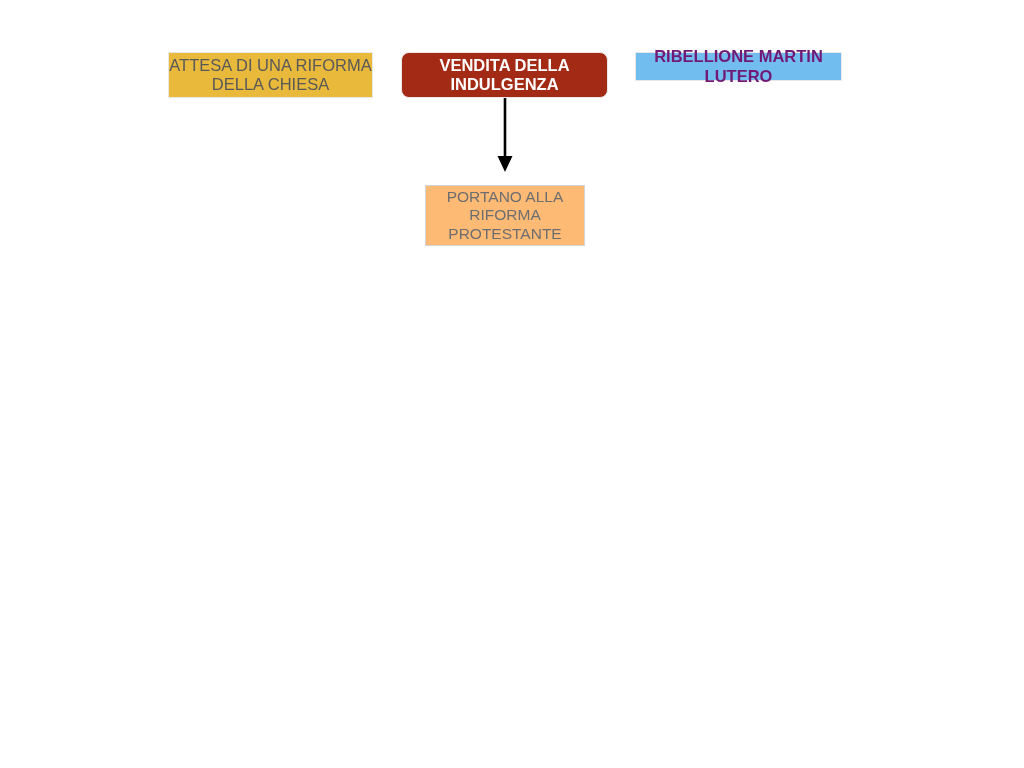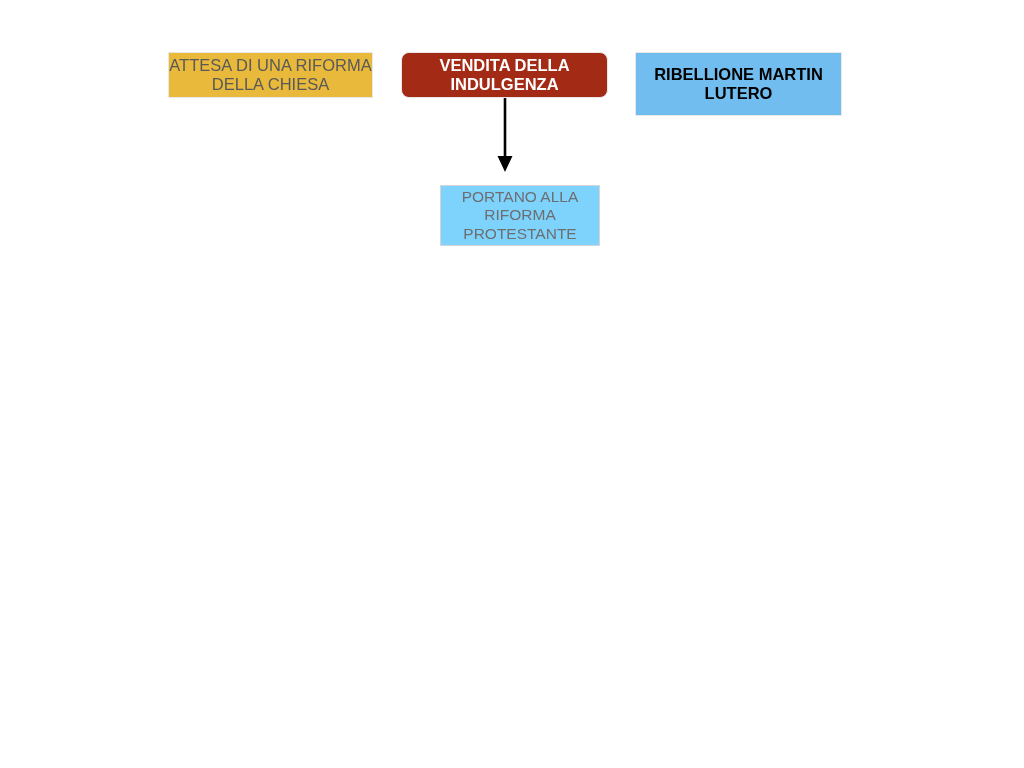--- a/index.html
+++ b/index.html
@@ -55,39 +55,38 @@
     background: #a32a15;
     color: #ffffff;
     font-size: 16.5px;
     font-weight: 700;
     border-radius: 8px;
   }
   #node-ribellione {
     left: 635px;
     top: 52px;
     width: 207px;
-    height: 64px;
+    height: 29px;
     background: #72bdf0;
-    color: #000000;
+    color: #701a75;
     font-size: 16.5px;
     font-weight: 700;
   }
 
   
   #node-portano {
     left: 425px;
     top: 185px;
     width: 160px;
     height: 61px;
-    background: #7dd3fc;
+    background: #fdba74;
     color: #6e6e70;
     font-size: 15.5px;
     font-weight: 400;
     border-color: #d4d4d6;
-    margin-left: 15px;
   }
 
   
   #connector-arrow {
     position: absolute;
     left: 489px;
     top: 98px;
     width: 32px;
     height: 78px;
     overflow: visible;

